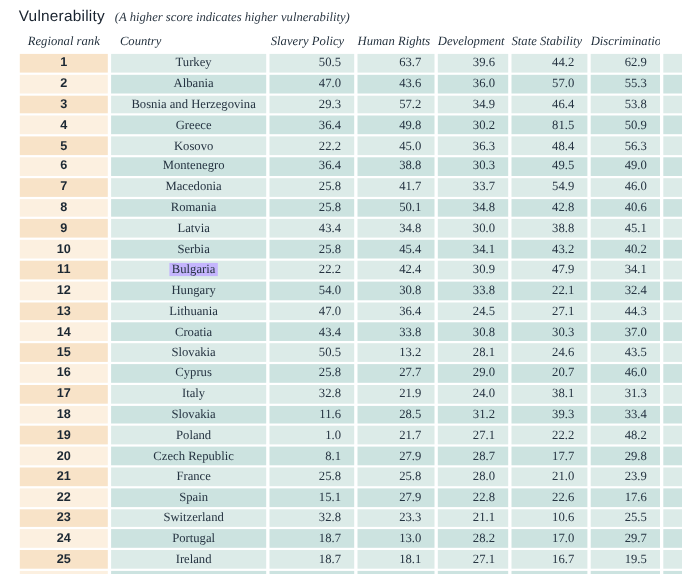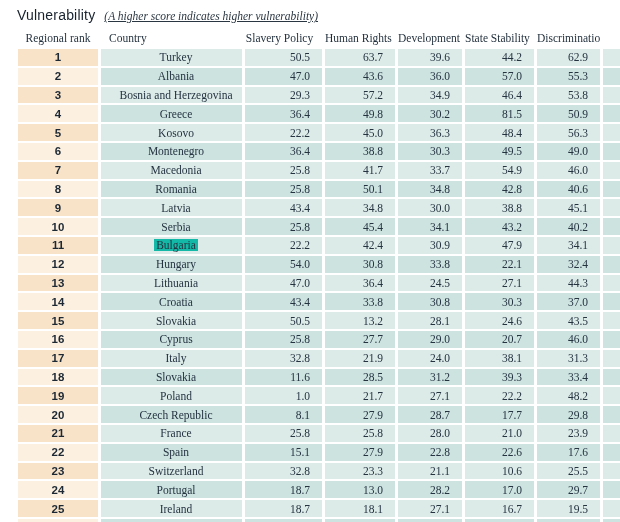--- a/index.html
+++ b/index.html
@@ -15,42 +15,41 @@
   .title-bar { padding: 6px 0 2px 17px; white-space: nowrap; }
   .title {
     font-family: "Liberation Sans", sans-serif;
     font-weight: normal; font-size: 14px; color: #18222e;
     letter-spacing: 0.2px;
   }
   .subtitle {
     font-family: "Liberation Serif", serif;
     font-style: italic; font-size: 11.5px; color: #2a3642;
     margin-left: 5px;
-    text-decoration: underline;
   }
 
   table.vuln {
     margin-left: 15px;
     width: 598px;
     border-collapse: separate;
     border-spacing: 3px 2px;
     table-layout: fixed;
   }
   col.w-rank { width: 80px; }
   col.w-country { width: 141px; }
   col.w-slavery { width: 77px; }
   col.w-hr { width: 70px; }
   col.w-dev { width: 64px; }
   col.w-state { width: 69px; }
   col.w-disc { width: 63px; }
   col.w-mean { width: 58px; }
 
   thead th {
     font-family: "Liberation Serif", serif;
-    font-weight: normal;
+    font-style: italic; font-weight: normal;
     font-size: 11.5px; color: #1f2d3a;
     padding: 4px 0 3px 0;
     white-space: nowrap; overflow: hidden;
   }
   th.h-rank { text-align: center; }
   th.h-country { text-align: left; padding-left: 8px; }
   th.h-num { text-align: center; padding-right: 8px; }
   th.h-mean { text-align: right; padding-right: 6px; }
 
   tbody td {
@@ -73,21 +72,21 @@
   }
 
   tr.odd td.rank    { background: #f8e3c8; }
   tr.even td.rank   { background: #fcf0e0; }
   tr.odd td.teal    { background: #dcebe8; }
   tr.even td.teal   { background: #cce3e0; }
 
   tr.partial td { height: 5px; }
 
   .selected {
-    background: #14b8a6;
+    background: #c4b5fd;
     padding: 0 2px;
   }
 </style>
 </head>
 <body>
 
 <div class="page">
 
   <div class="title-bar">
     <span class="title">Vulnerability</span>

